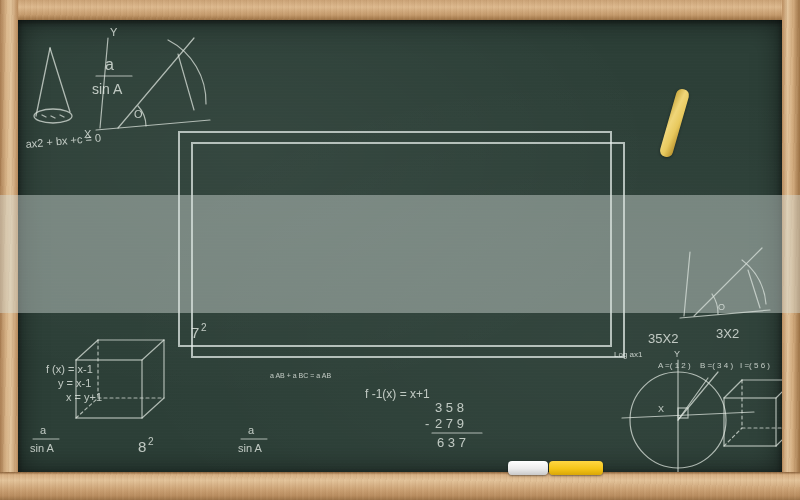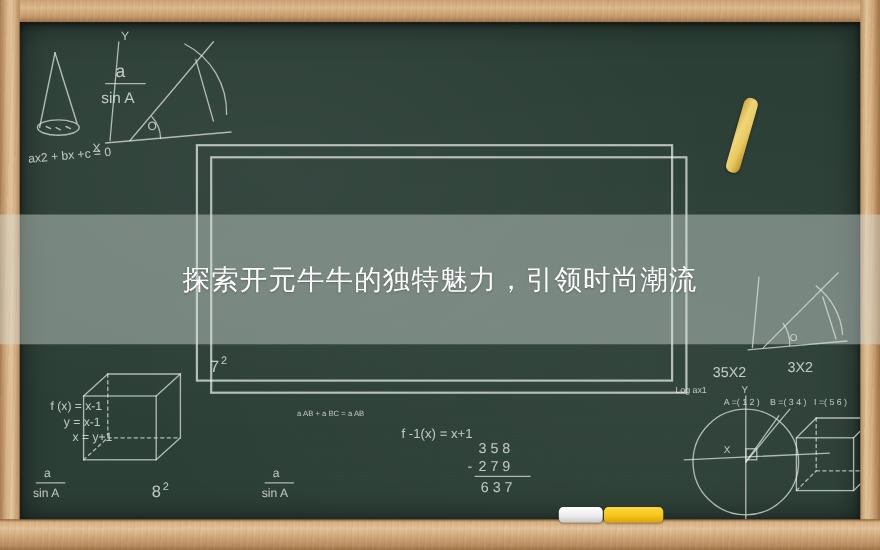--- a/index.html
+++ b/index.html
@@ -250,18 +250,17 @@
     </div>
 
     <div class="deco-rect a" style="left:160px;top:111px;width:430px;height:212px;"></div>
     <div class="deco-rect b" style="left:173px;top:122px;width:430px;height:212px;"></div>
 
   </div>
 
   <div class="chalk-stick chalk-yellow-diag"></div>
 
   <div class="band"></div>
-  <div class="band-title">探索开元牛牛的独特魅力，引领时尚潮流</div>
 
   <div class="chalk-stick chalk-white-ledge"></div>
   <div class="chalk-stick chalk-yellow-ledge"></div>
 
 </div>
 
 </body></html>

